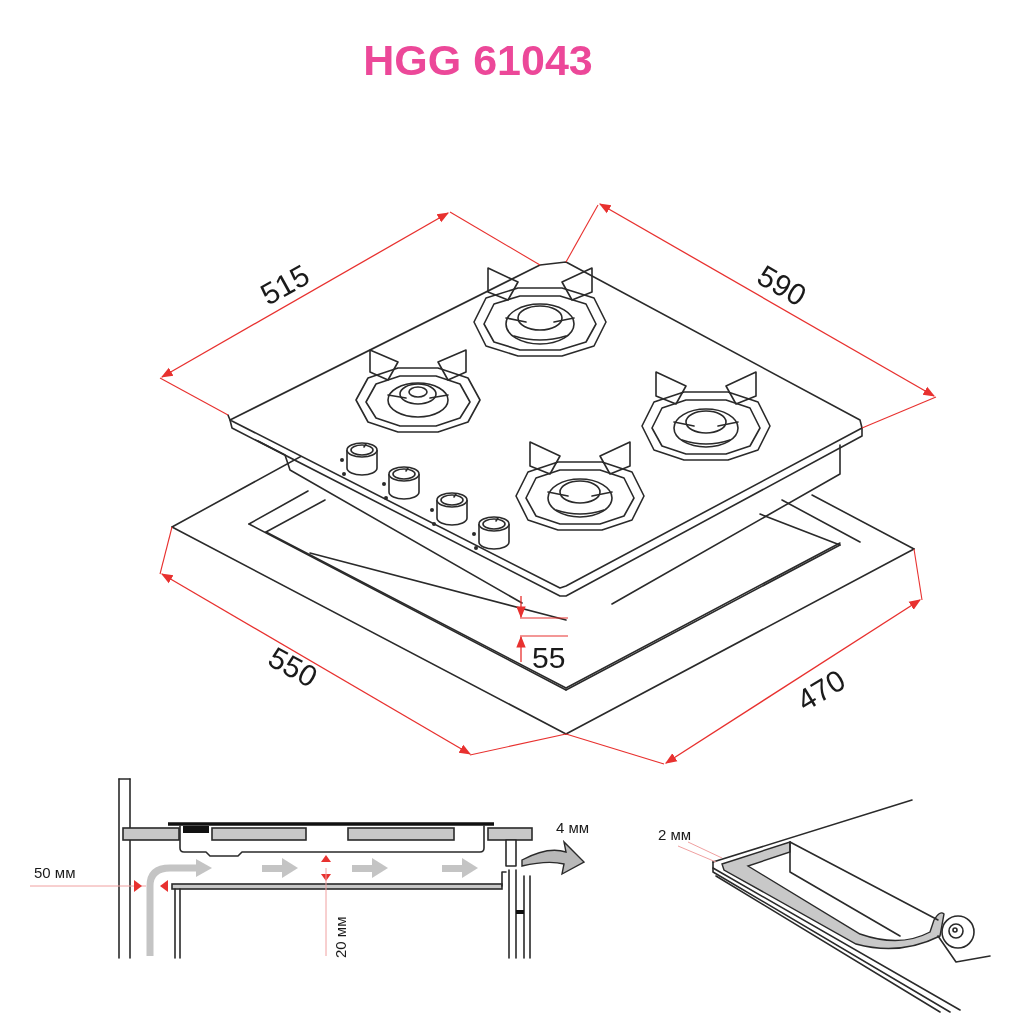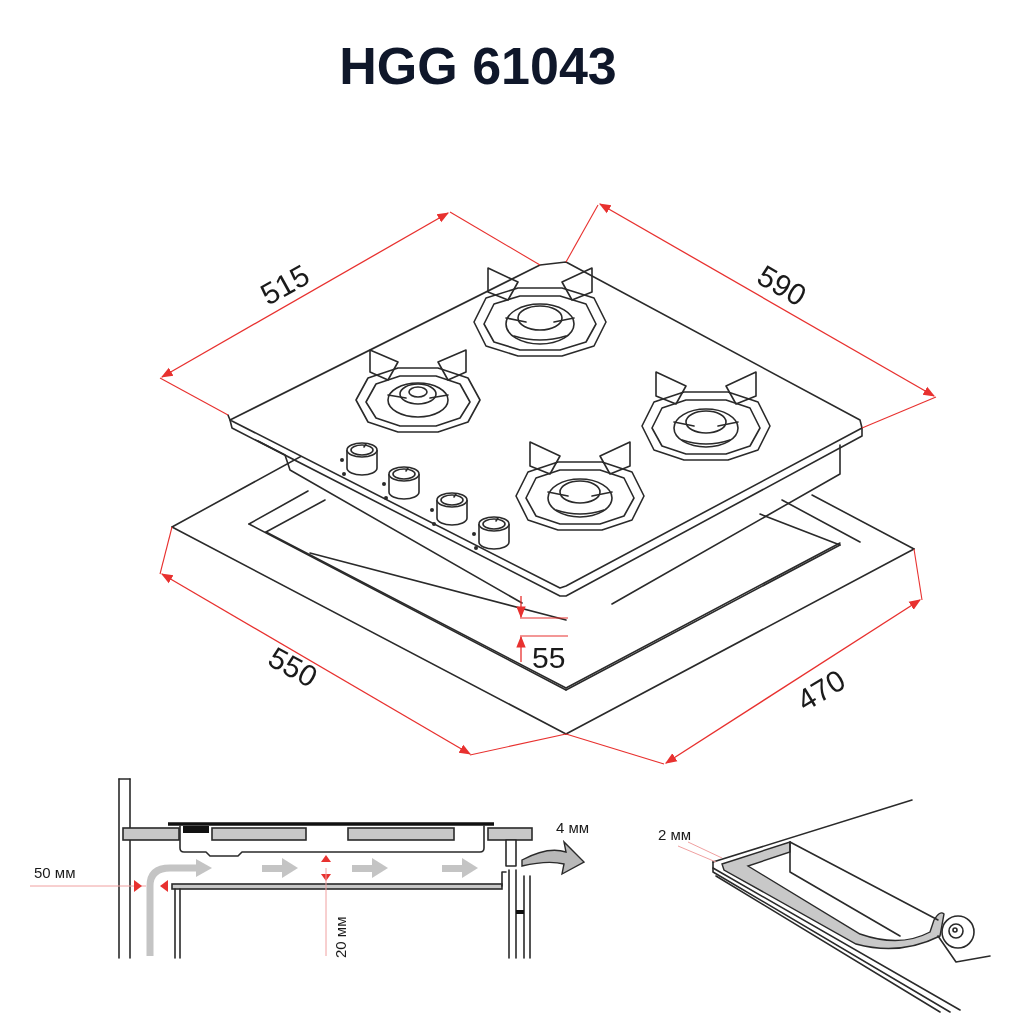--- a/index.html
+++ b/index.html
@@ -1,17 +1,17 @@
 <!DOCTYPE html>
 <html><head>
   <meta charset="utf-8">
   <style>
     html, body { margin: 0; padding: 0; background: #ffffff; }
     body { width: 1024px; height: 1024px; overflow: hidden; position: relative; font-family: "Liberation Sans", sans-serif; }
-    .title { position: absolute; left: 0; top: 36px; width: 956px; text-align: center; font-family: "Liberation Sans", sans-serif; font-weight: bold; font-size: 52px; color: #0f172a; letter-spacing: 0px; }
+    .title { position: absolute; left: 0; top: 36px; width: 956px; text-align: center; font-family: "Liberation Sans", sans-serif; font-weight: bold; font-size: 43px; color: #ec4899; letter-spacing: 0px; }
     svg { position: absolute; left: 0; top: 0; }
     .ln { fill: none; stroke: #2a2a2a; stroke-width: 1.6; stroke-linejoin: round; stroke-linecap: round; }
     .lnw { fill: #ffffff; stroke: #2a2a2a; stroke-width: 1.6; stroke-linejoin: round; }
     .dim { fill: none; stroke: #e8312f; stroke-width: 1.3; }
     .ext { fill: none; stroke: #e8312f; stroke-width: 1.1; }
     .arrowhead { fill: #e8312f; }
     .dimtxt { font-family: "Liberation Sans", sans-serif; font-size: 30px; fill: #1a1a1a; }
     .smalltxt { font-family: "Liberation Sans", sans-serif; font-size: 15px; fill: #1a1a1a; }
     .grey { fill: #c8c8c8; stroke: #2a2a2a; stroke-width: 1.6; }
     .flow { fill: #c4c4c4; }

